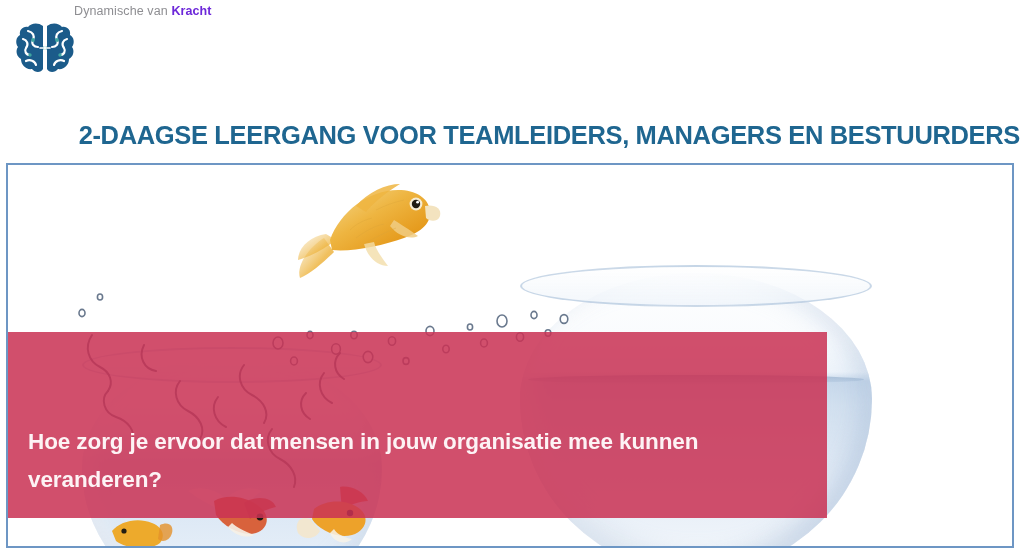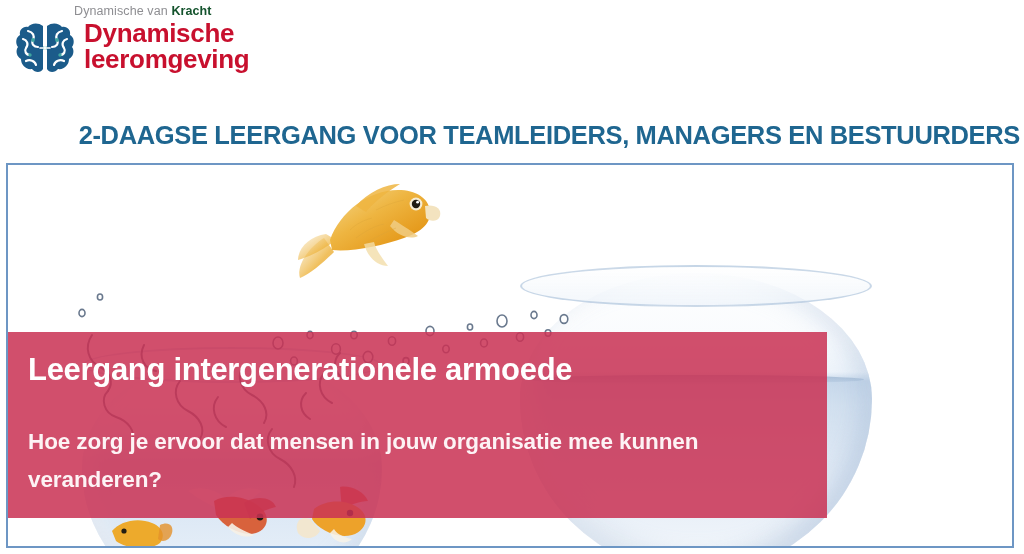--- a/index.html
+++ b/index.html
@@ -27,21 +27,21 @@
     position: absolute;
     left: 60px;
     top: 2px;
     font-size: 12.5px;
     letter-spacing: 0.1px;
     white-space: nowrap;
     color: #8e8e92;
     font-family: "Liberation Sans", sans-serif;
   }
   .logo-tagline .accent {
-    color: #14532d;
+    color: #6d28d9;
     font-weight: bold;
     margin-top: 30px;
   }
   .brain-icon {
     position: absolute;
     left: 0px;
     top: 18px;
     width: 62px;
     height: 56px;
   }
@@ -256,24 +256,20 @@
         <circle cx="16" cy="35" r="1.7"></circle>
         <circle cx="46" cy="35" r="1.7"></circle>
       </g>
       <g stroke="#ffffff" stroke-width="1.6" stroke-linecap="round">
         <path d="M26 28 L36 28"></path>
         <path d="M31 23 L31 33"></path>
       </g>
     </svg>
   </div>
 
-  <div class="logo-wordmark">
-    <span class="l1">Dynamische</span>
-    <span class="l2">leeromgeving</span>
-  </div>
 </div>
 
 <div class="headline">2-DAAGSE LEERGANG VOOR TEAMLEIDERS, MANAGERS EN BESTUURDERS</div>
 
 <div class="hero-frame">
   <div class="hero-canvas">
 
     <div class="bowl-right"></div>
     <div class="bowl-right-rim"></div>
     <div class="bowl-right-waterline"></div>
@@ -383,17 +379,16 @@
       <svg viewBox="0 0 80 62" width="80" height="62" aria-hidden="true">
         <path d="M46 2 C56 0, 70 6, 74 16 C66 16, 54 20, 48 26 Z" fill="#d8583a" opacity="0.9"></path>
         <path d="M20 24 C32 14, 54 14, 66 24 C76 32, 72 46, 58 50 C42 54, 24 44, 18 34 Z" fill="#eda22a"></path>
         <path d="M16 34 C6 30, 0 38, 4 48 C10 56, 22 54, 26 46 Z" fill="#f4e7cc" opacity="0.9"></path>
         <path d="M36 48 C40 58, 52 60, 58 54 C48 52, 42 48, 40 44 Z" fill="#f7f2e7" opacity="0.85"></path>
         <circle cx="56" cy="28" r="3.2" fill="#1d1812"></circle>
       </svg>
     </div>
 
     <div class="pink-band"></div>
-    <div class="pink-title">Leergang intergenerationele armoede</div>
     <div class="pink-sub">Hoe zorg je ervoor dat mensen in jouw organisatie mee kunnen veranderen?</div>
 
   </div>
 </div>
 
 </body></html>

